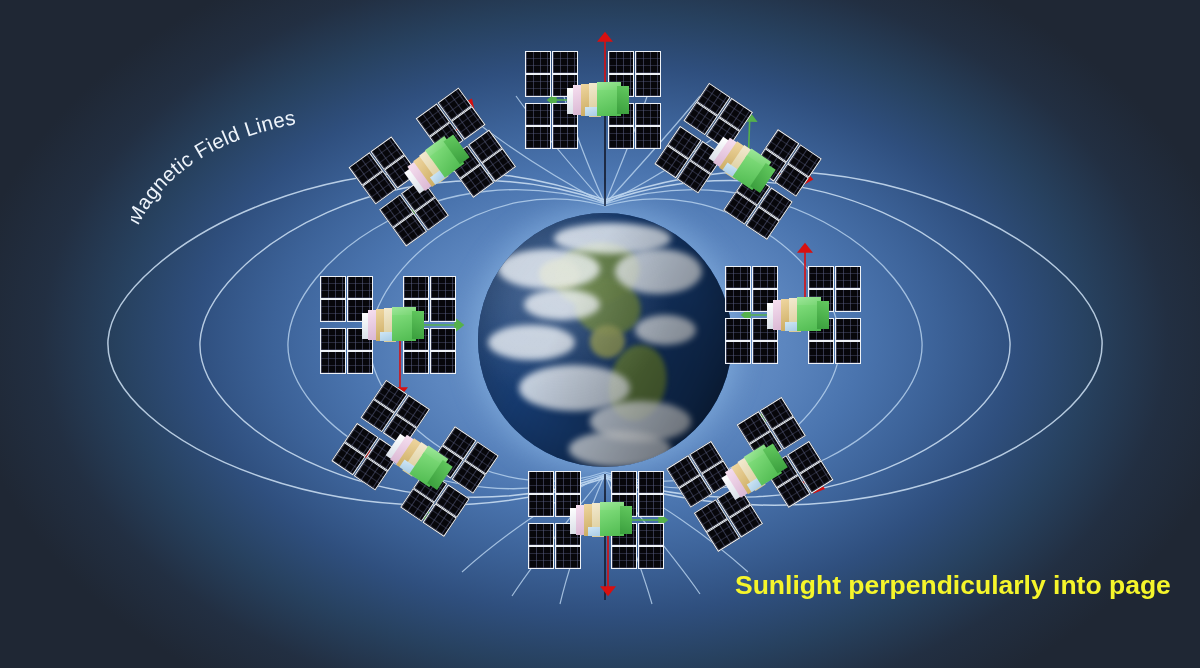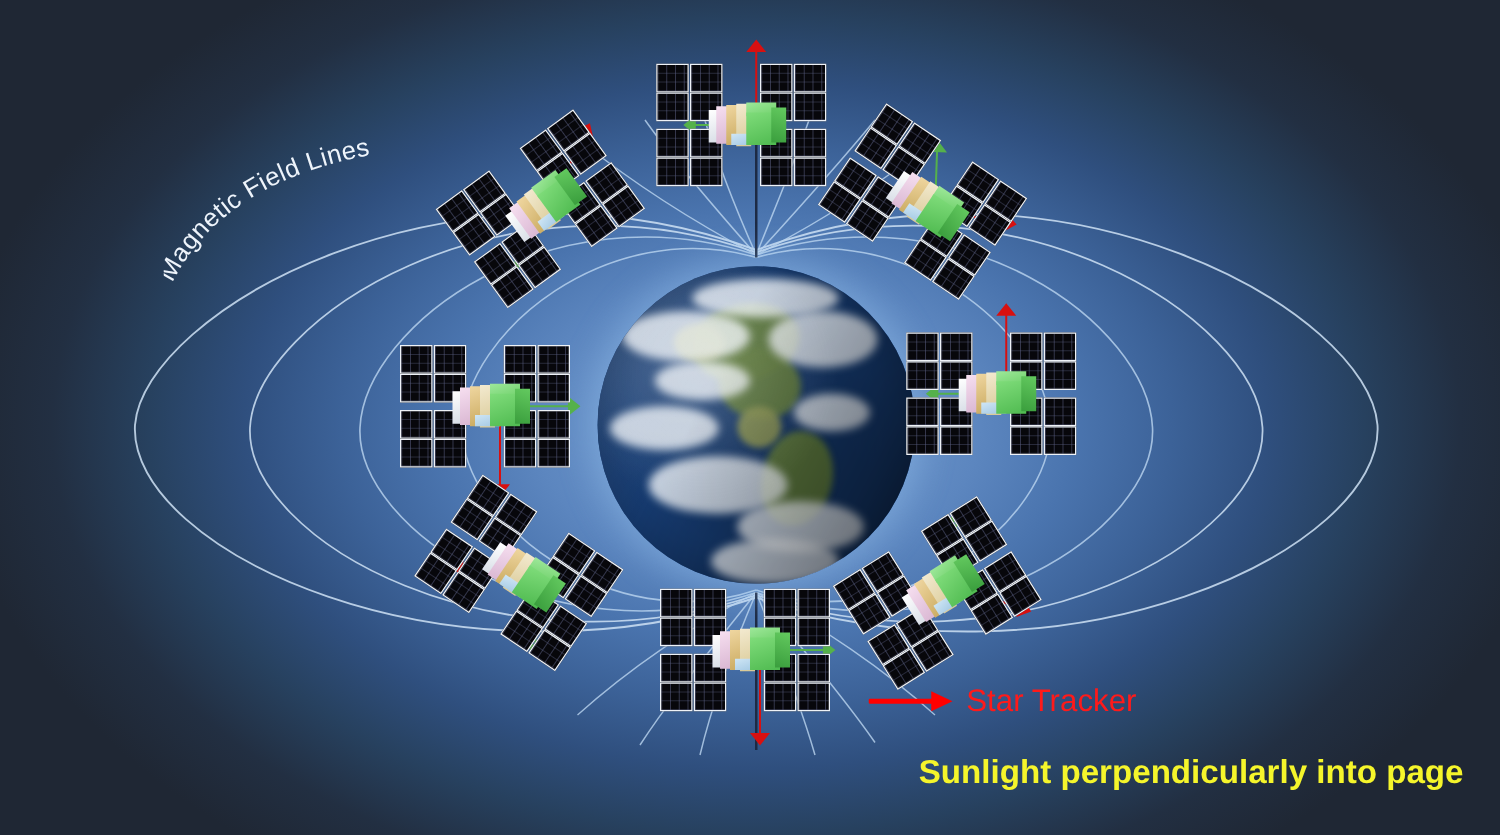--- a/index.html
+++ b/index.html
@@ -448,25 +448,18 @@
   <svg id="mfl-label" viewBox="0 0 240 120">
     <defs>
         <path id="mflpath" d="M6,116 C 34,58 96,16 210,6" fill="none"></path>
       </defs>
     <text>
       <textPath href="#mflpath" startOffset="2"><tspan>Magnetic Field Lines</tspan></textPath>
     </text>
   </svg>
 
   <div id="legend">
-    <div class="lrow">
-      <span class="arr">
-        <span class="shaft" style="background:#ff0000;"></span>
-        <span class="head" style="border-left:17px solid #ff0000;"></span>
-      </span>
-      <span class="txt" style="color:#ff1a1a;">Star Tracker</span>
-    </div>
     <div class="lrow" id="sun-row">
       <span class="txt" style="color:#f5f52b;margin-top:35px;">Sunlight perpendicularly into page</span>
     </div>
   </div>
 
 </div>
 
 </body></html>

